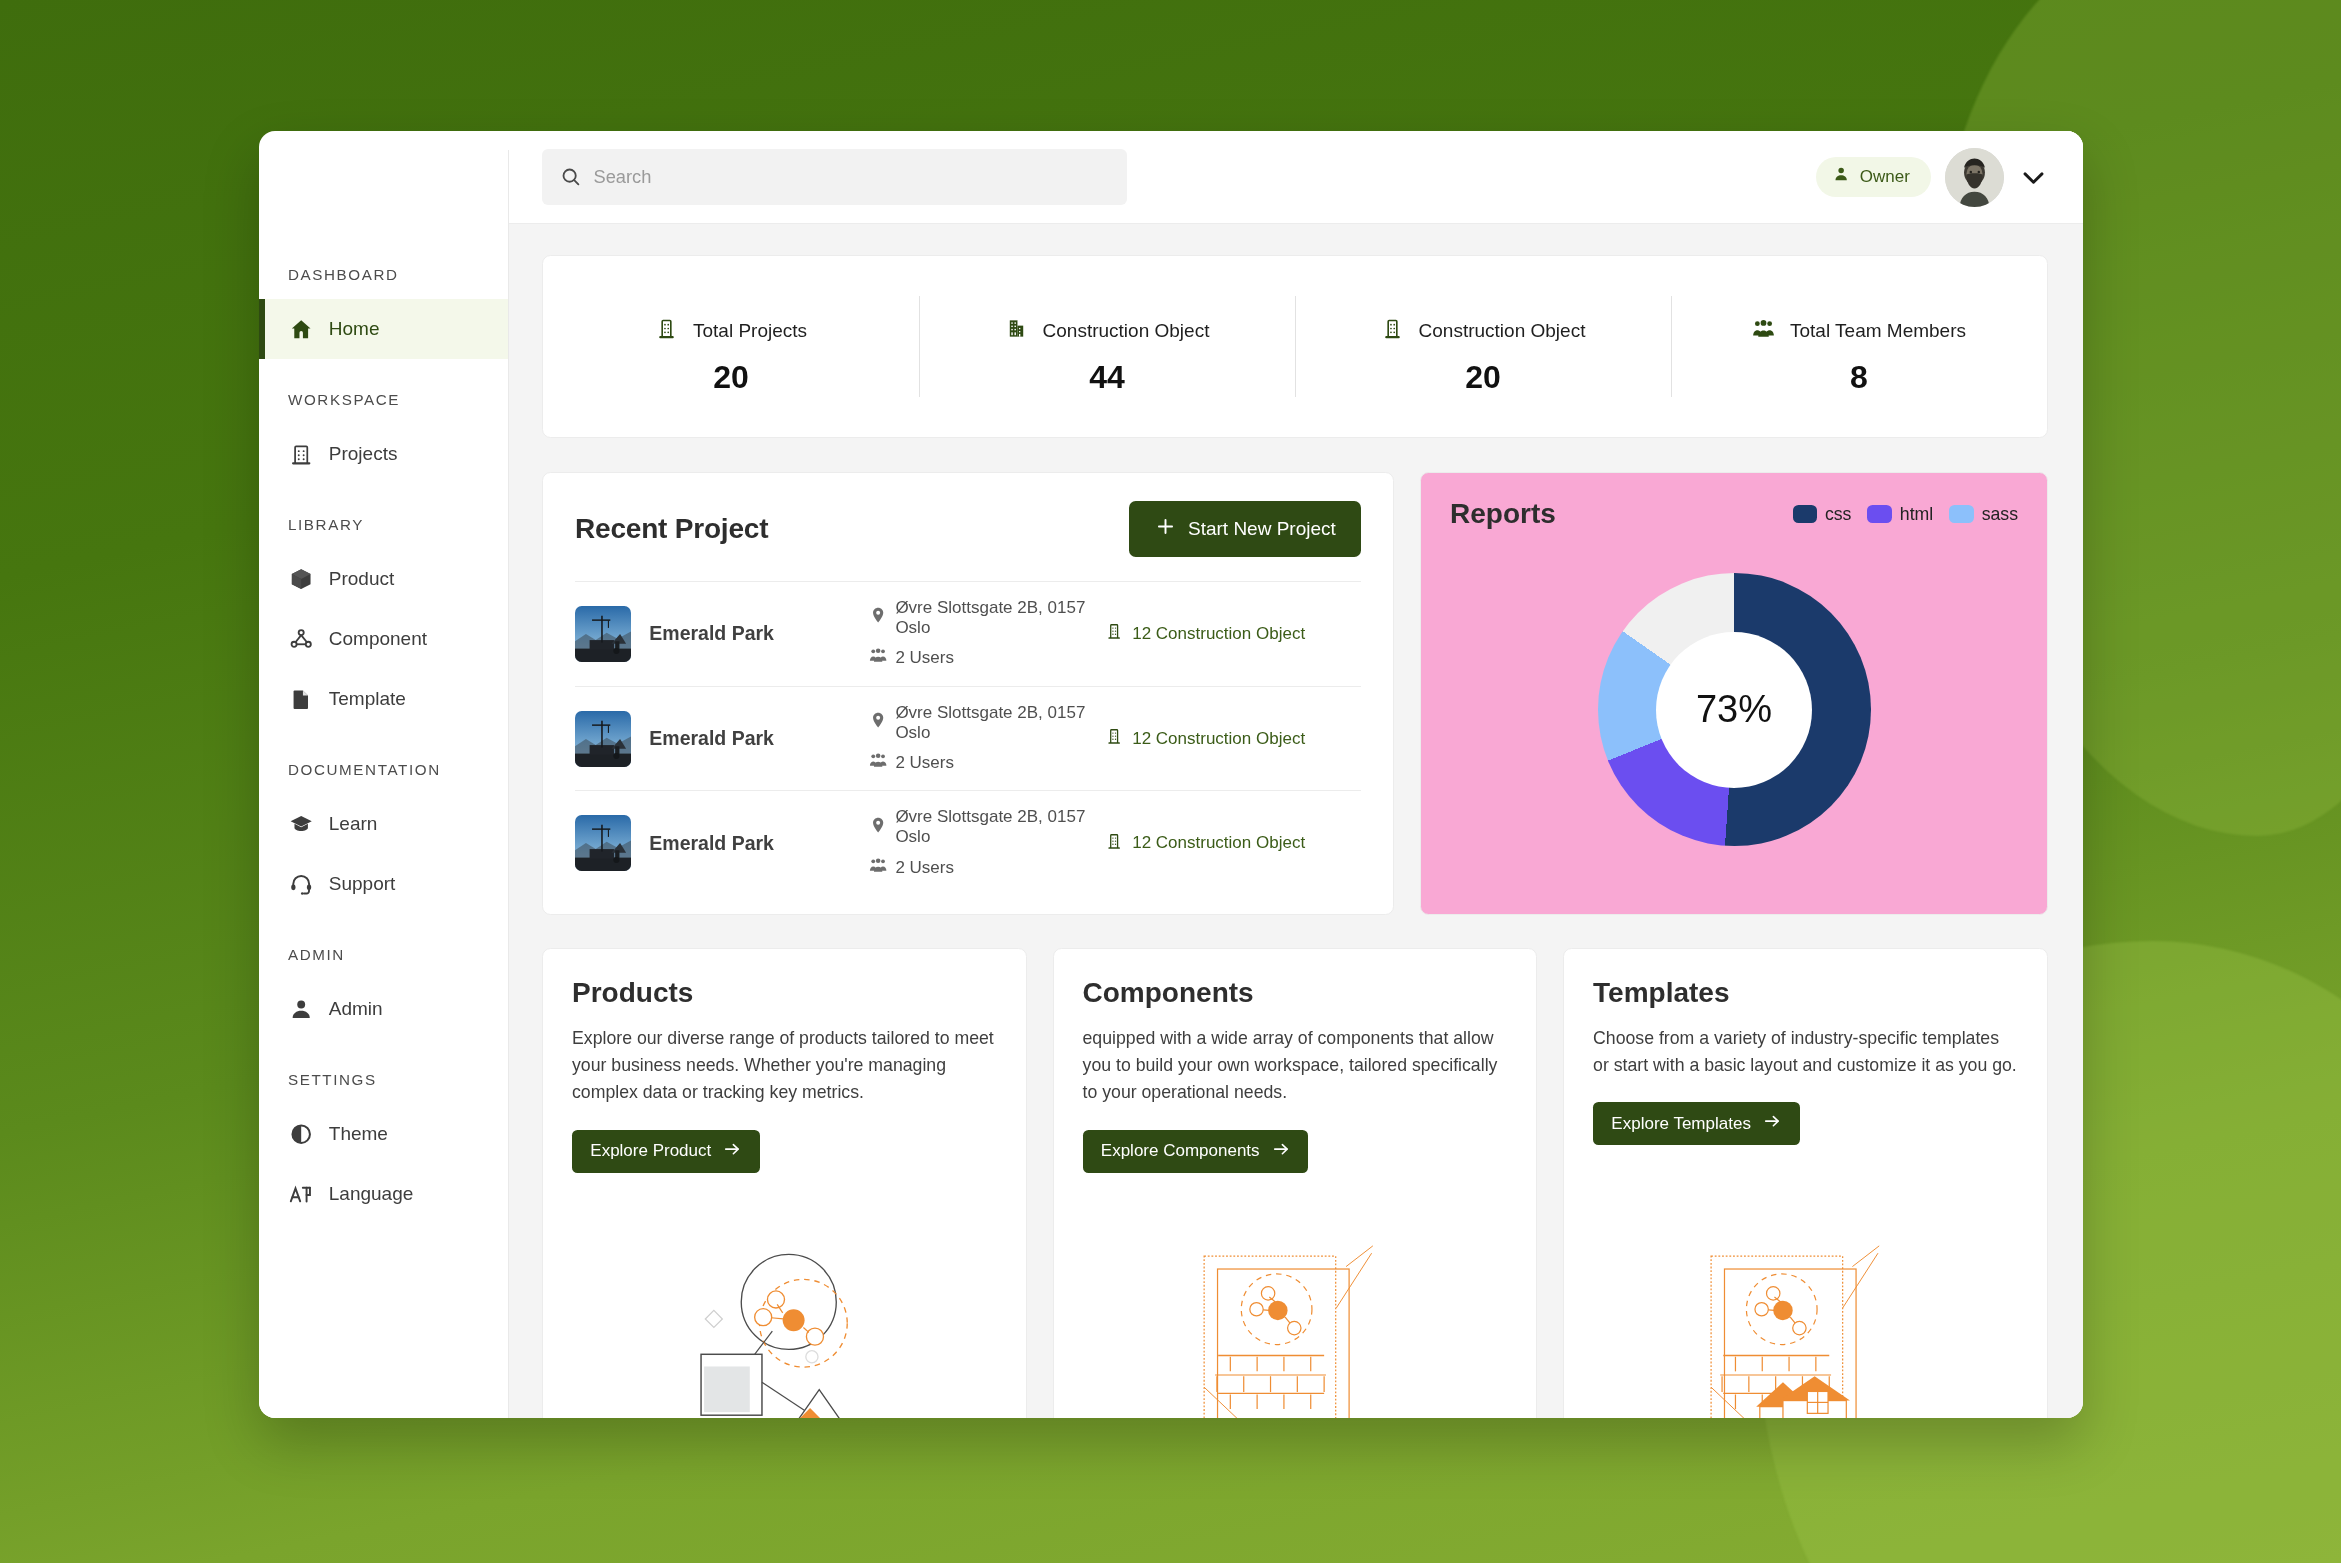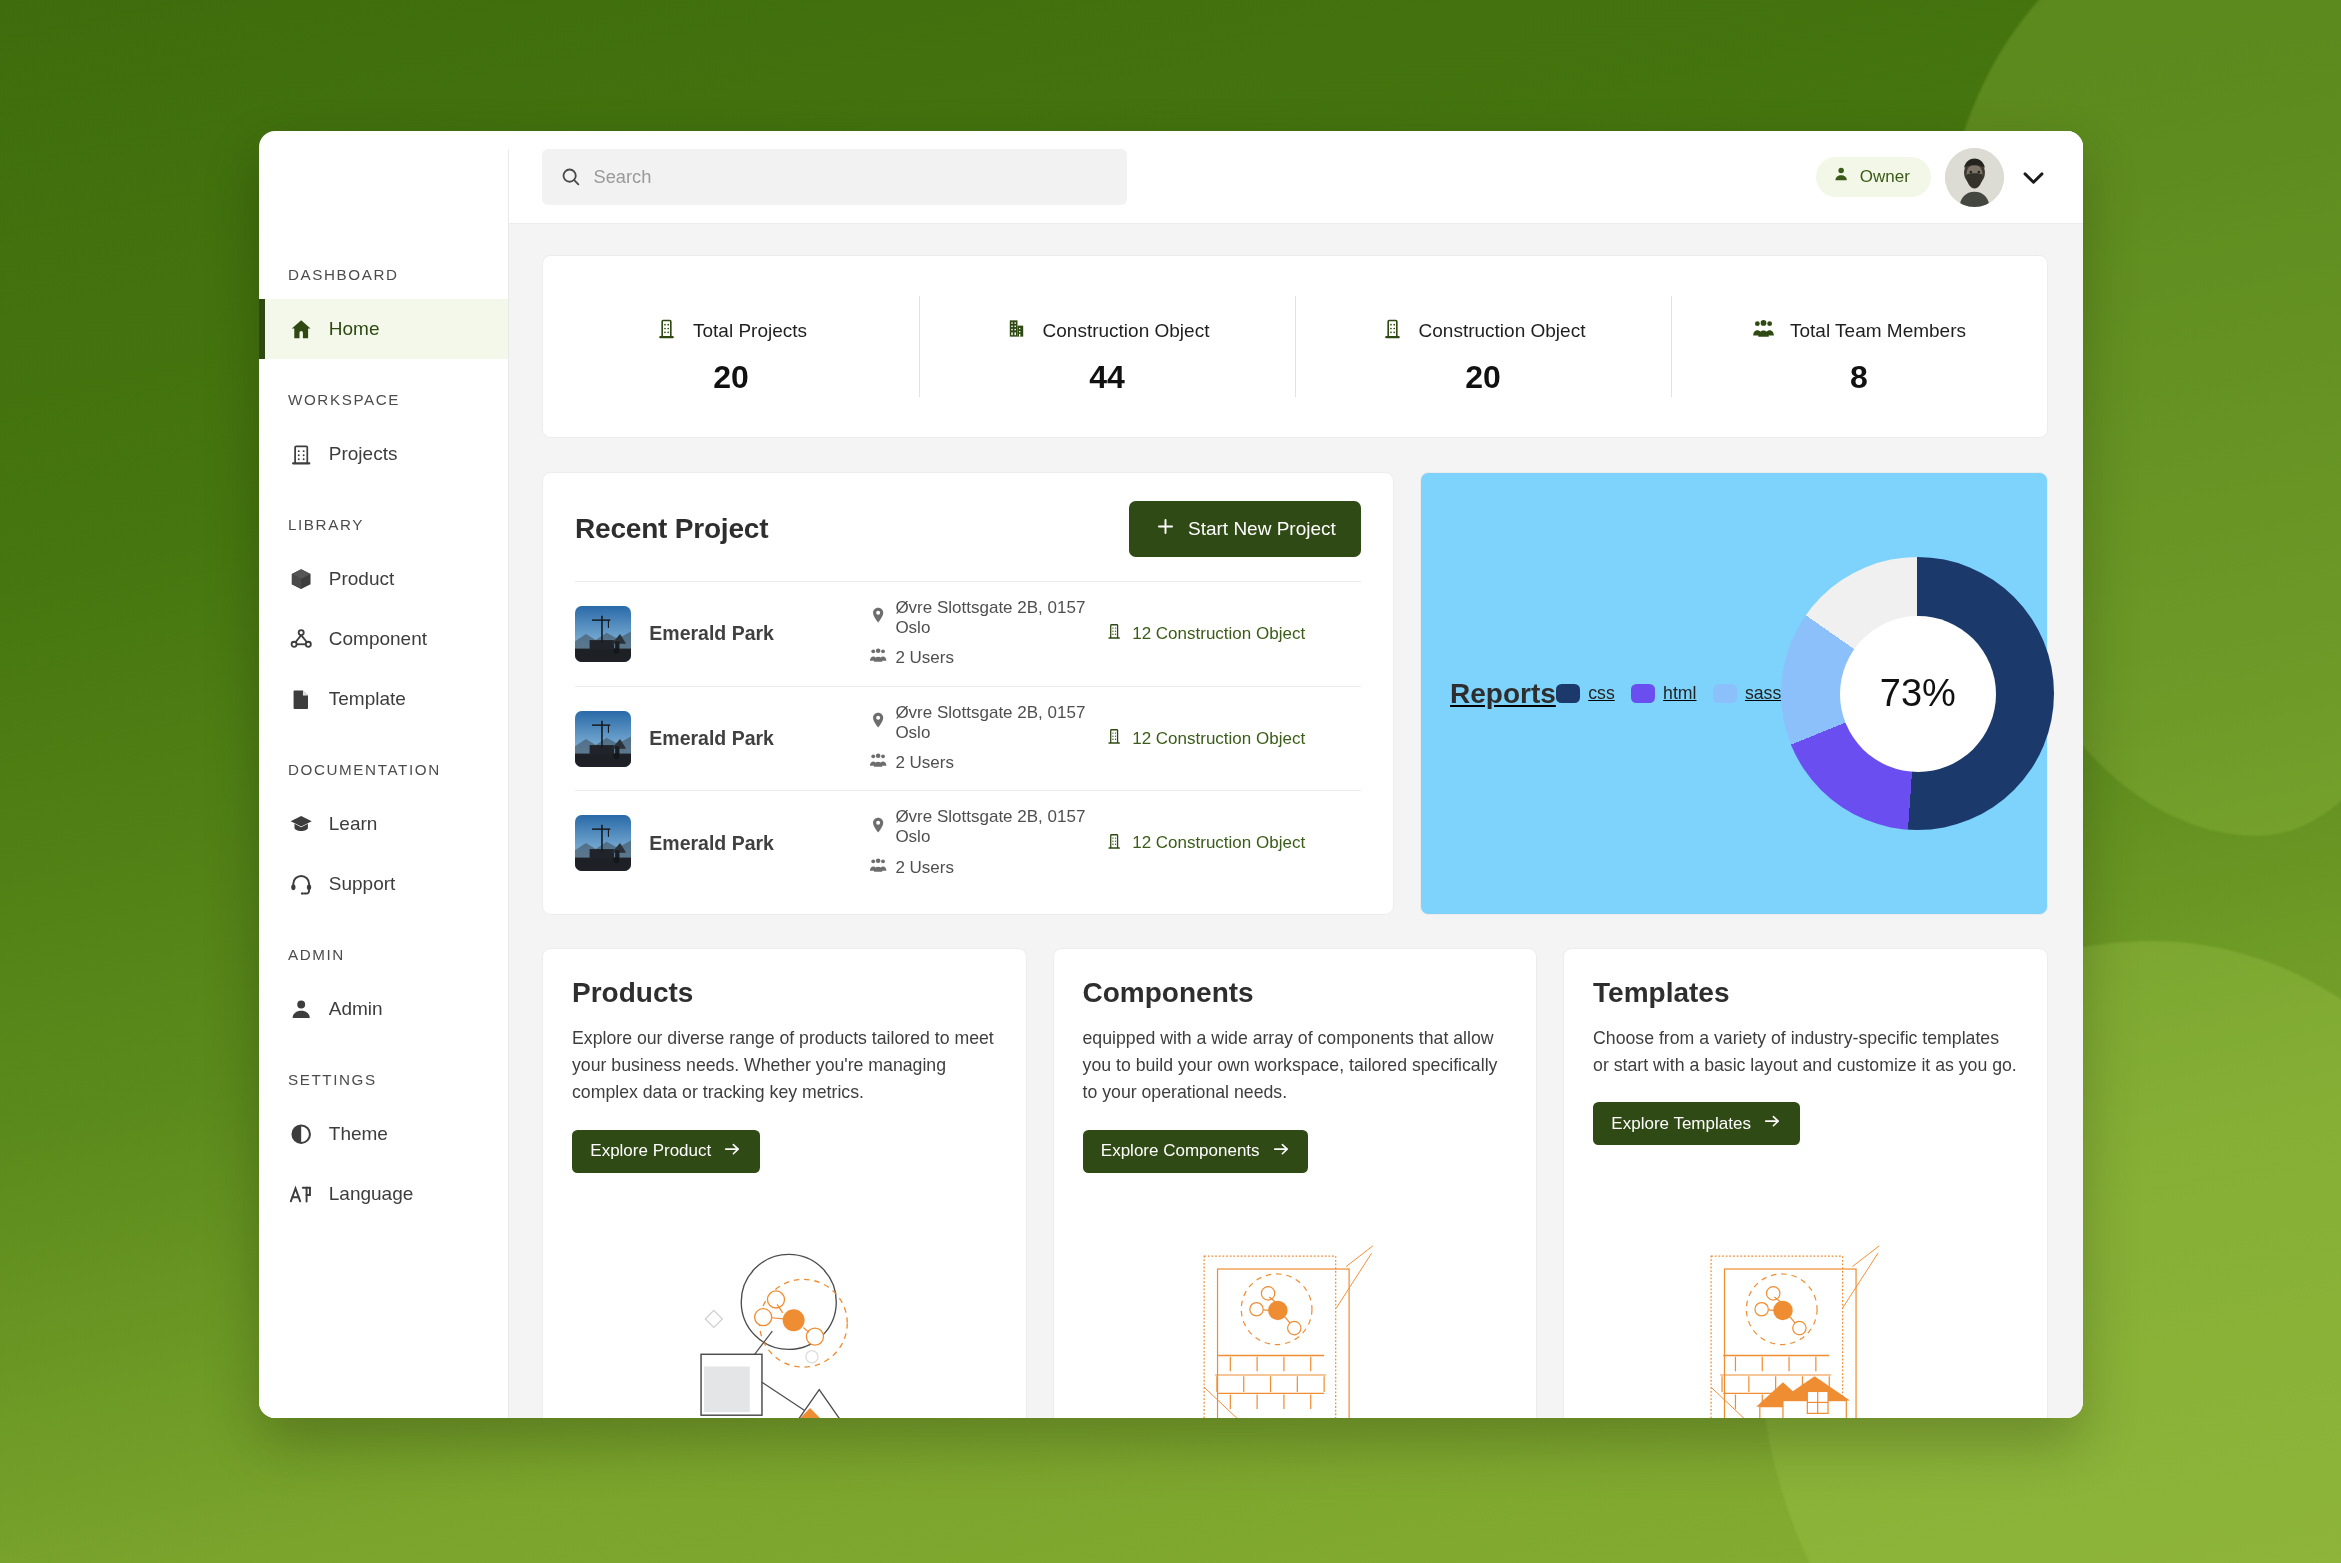--- a/index.html
+++ b/index.html
@@ -160,23 +160,23 @@
   .meta-line svg { width: 18.3px; height: 18.3px; flex: 0 0 18.3px; }
   .proj-objects {
     display: flex; align-items: center; gap: 8.5px;
     font-size: 17px; color: #3b5c18; flex: 0 0 256px;
   }
   .proj-objects svg { width: 18.3px; height: 18.3px; }
 
   
   .reports-card {
     width: 628px; flex: 0 0 628px;
-    background: #7dd3fc; border-radius: 8.5px; border: 0.6px solid #ececec;
+    background: #f9a8d4; border-radius: 8.5px; border: 0.6px solid #ececec;
     padding: 25.6px 29px 24.4px 29px;
-    display: flex;  text-decoration: underline;
+    display: flex; flex-direction: column;
   }
   .reports-head { display: flex; align-items: center; justify-content: space-between; }
   .reports-title { font-size: 28px; font-weight: 700; color: #2e2e2e; }
   .legend { display: flex; align-items: center; gap: 16px; }
   .legend-item { display: flex; align-items: center; gap: 8px; font-size: 17.7px; color: #232323; }
   .legend-dot { width: 24.4px; height: 18.3px; border-radius: 5.5px; display: block; }
   .donut-wrap { flex: 1; display: flex; align-items: center; justify-content: center; }
   .donut { position: relative; width: 273px; height: 273px; }
   .donut-hole {
     position: absolute; left: 50%; top: 50%;

